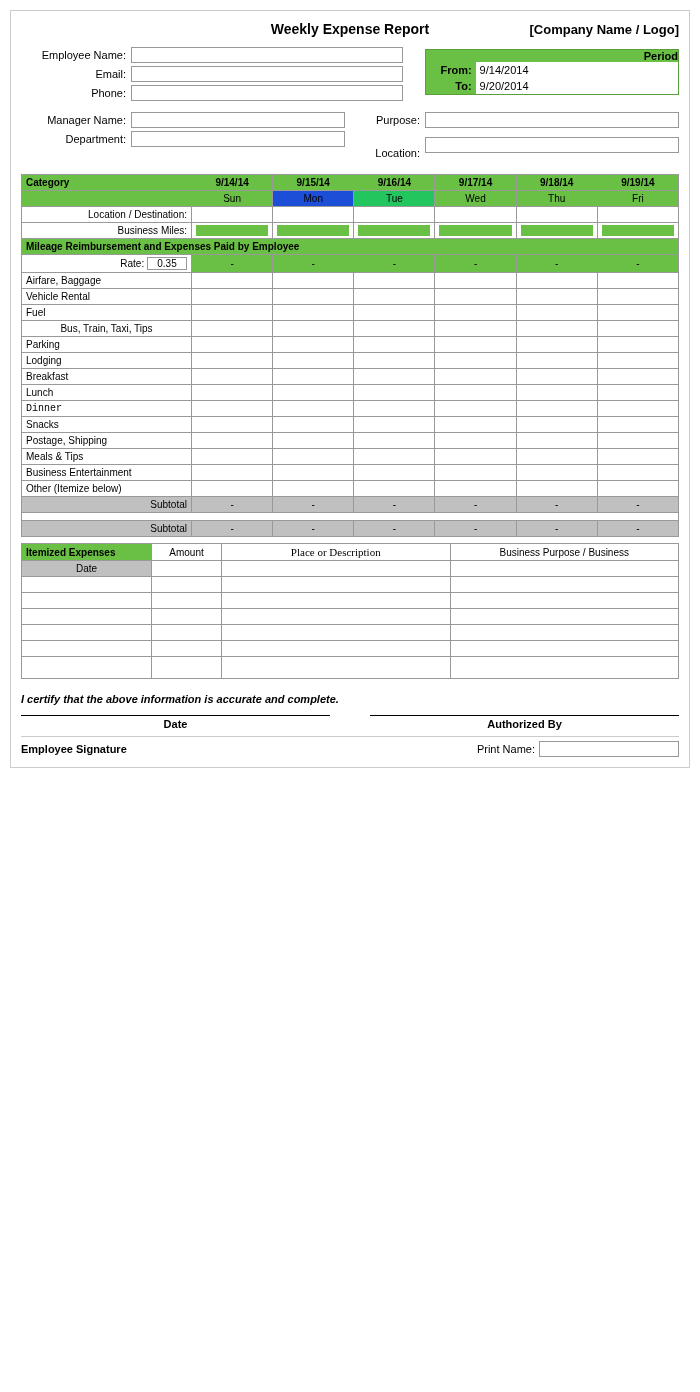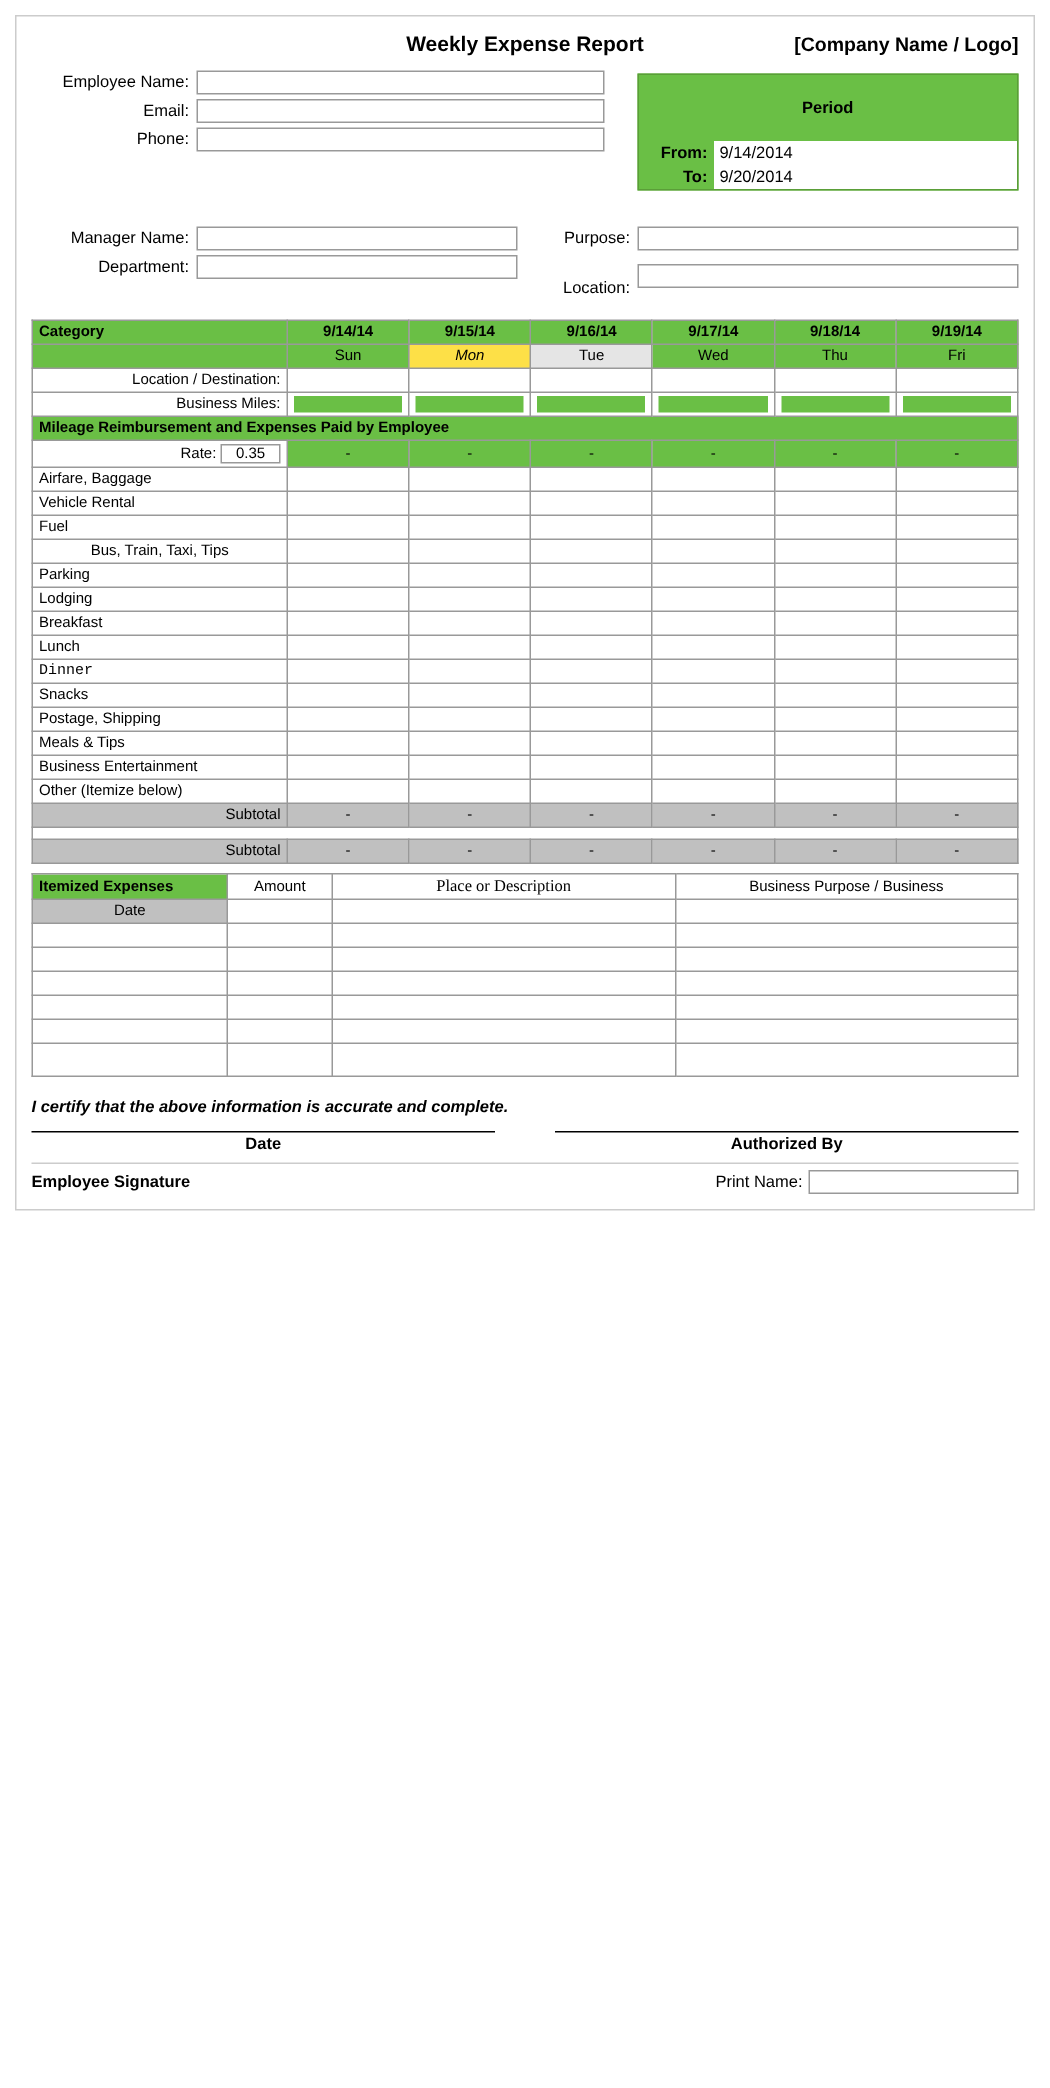--- a/index.html
+++ b/index.html
@@ -31,23 +31,23 @@
       font-size: 13px;
       font-weight: bold;
       text-align: right;
     }
     .period-box {
       background: #6abf45;
       color: #000;
       border: 1px solid #5a9e38;
     }
     .period-header {
-      text-align: center;
-      font-weight: bold;
-      padding: 16px;
+      text-align: right;
+      font-weight: bold;
+      padding: 0;
       background: #6abf45;
     }
     .period-row {
       display: flex;
       background: #6abf45;
     }
     .period-label {
       font-weight: bold;
       padding: 2px 4px;
       width: 50px;
@@ -180,21 +180,21 @@
 <div class="page">
 
   <div class="header-row">
     <div style="flex:1"></div>
     <div class="report-title">Weekly Expense Report</div>
     <div style="flex:1; text-align:right;">
       <span class="company-name">[Company Name / Logo]</span>
     </div>
   </div>
 
-  <div style="display:flex; gap:22px; margin-bottom:24px;">
+  <div style="display:flex; gap:22px; margin-bottom:8px;">
 
     <div style="flex:1.2;">
       <div class="field-row">
         <span class="field-label">Employee Name:</span>
         <input type="text" class="field-input" style="">
       </div>
       <div class="field-row">
         <span class="field-label">Email:</span>
         <input type="text" class="field-input" style="">
       </div>
@@ -249,22 +249,22 @@
         <td class="green-header">9/14/14</td>
         <td class="green-header">9/15/14</td>
         <td class="green-header">9/16/14</td>
         <td class="green-header">9/17/14</td>
         <td class="green-header">9/18/14</td>
         <td class="green-header">9/19/14</td>
       </tr>
       <tr class="date-row2">
         <td style="background:#6abf45;"></td>
         <td style="background:#6abf45;">Sun</td>
-        <td style="background:#fde047;font-style:italic;">Mon</td>
-        <td style="background:#e5e5e5;">Tue</td>
+        <td style="background:#1d4ed8;">Mon</td>
+        <td style="background:#22c55e;">Tue</td>
         <td style="background:#6abf45;">Wed</td>
         <td style="background:#6abf45;">Thu</td>
         <td style="background:#6abf45;">Fri</td>
       </tr>
     </thead>
     <tbody>
 
       <tr>
         <td class="label-cell">Location / Destination:</td>
         <td><input type="text" style="width: 100%; border: none; font-size: 10px;"></td>

